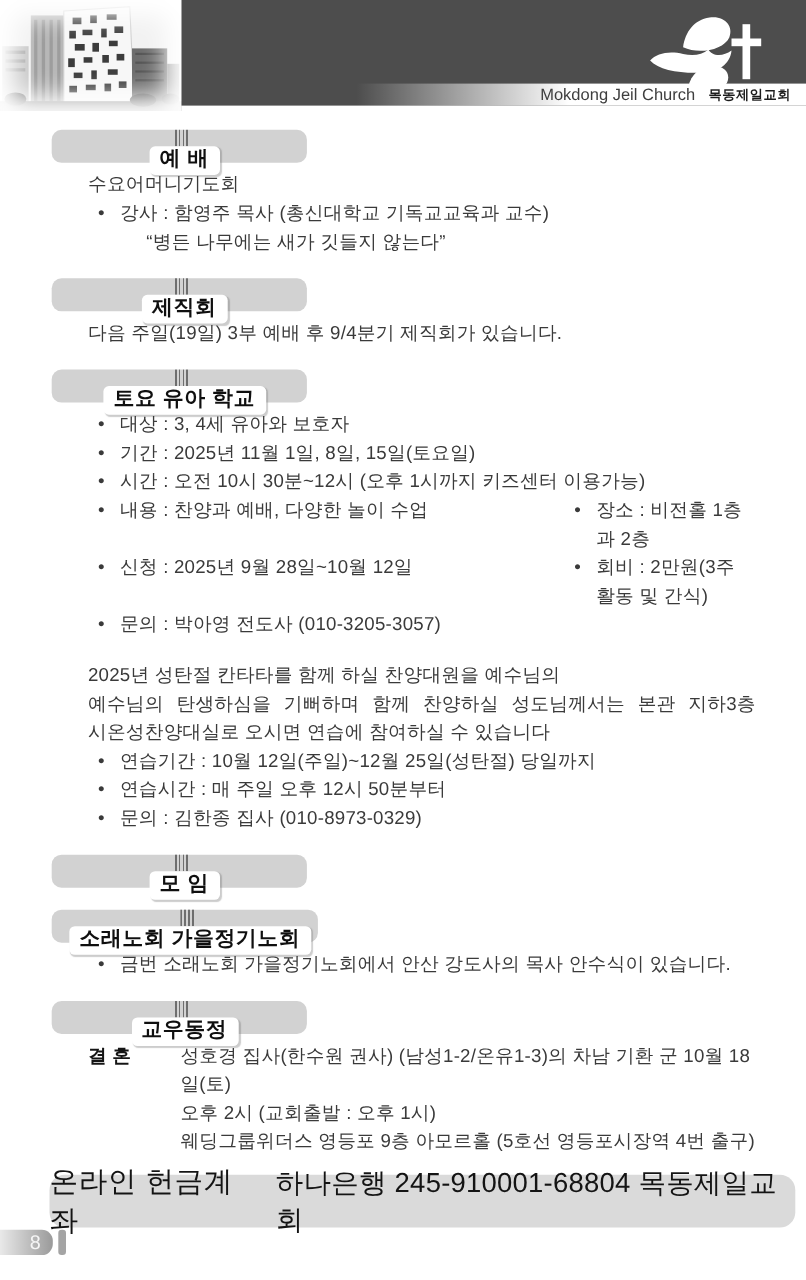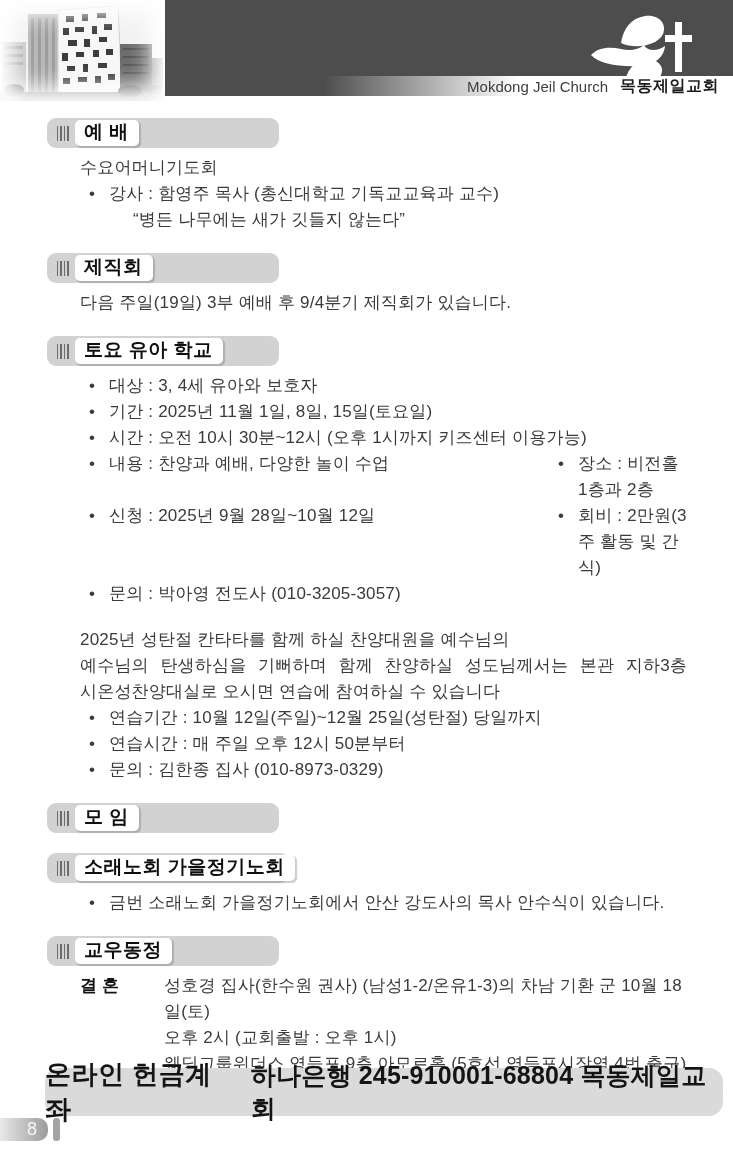--- a/index.html
+++ b/index.html
@@ -13,62 +13,63 @@
   .photo-wrap svg { display:block; }
   .photo-vignette { position:absolute; inset:0; box-shadow: inset 0 0 22px 14px #ffffff; }
 
   .topbar { position:absolute; left:165px; top:0; width:568px; height:96px; background:#4d4d4d; }
   .topbar-strip {
     position:absolute; left:0; right:0; bottom:0; height:20px;
     background:linear-gradient(to right, rgba(255,255,255,0) 0%, rgba(255,255,255,0) 28%, #ffffff 62%);
     display:flex; align-items:center; justify-content:flex-end; padding-right:14px; box-sizing:border-box;
   }
   .church-en { color:#3e3e3e; font-size:15px; }
-  .church-ko { color:#1c1c1c; font-size:16px; font-weight:bold; margin-left:12px; letter-spacing:0.5px; }
+  .church-ko { color:#1c1c1c; font-size:12px; font-weight:bold; margin-left:12px; letter-spacing:0.5px; }
   .logo { position:absolute; right:38px; top:8px; }
 
   
   .content { position:absolute; left:47px; top:118px; width:640px; }
   .section { margin-bottom:20px; }
 
   .sec-header {
     width:232px; height:30px; background:#d2d2d2; border-radius:9px;
     display:flex; align-items:center; padding-left:10px; box-sizing:border-box;
     margin-bottom:7px;
+    flex-direction:column;
   }
   .sec-header.w255 { width:255px; }
   .sec-header.w242 { width:242px; }
   .stripes {
     width:13px; height:15px; margin-right:5px; flex:0 0 auto;
     background:repeating-linear-gradient(to right, #6e6e6e 0 1.5px, rgba(0,0,0,0) 1.5px 3.5px);
   }
   .sec-title {
     background:#ffffff; border-radius:5px; padding:0 10px 2px 9px;
     font-weight:bold; font-size:19px; line-height:24px; color:#0f0f0f;
     letter-spacing:0.5px; box-shadow:1.5px 1.5px 1px rgba(110,110,110,0.35);
     white-space:nowrap;
   }
 
   .line { font-size:17px; color:#3a3a3a; line-height:26px; letter-spacing:0.2px;margin-left:33px; }
   .just { text-align:justify; text-align-last:justify; }
   .quote { padding-left:53px; }
   .b { display:flex; }
   .b::before { content:"\2022"; width:20px; padding-left:9px; box-sizing:content-box; flex:0 0 auto; color:#3a3a3a; }
-  .row2 { display:flex;gap:36px; }
+  .row2 { display:flex; }
   .row2 .colL { width:400px; flex:0 0 auto; }
 
   .couple-row { display:flex; }
   .couple-label { font-weight:bold; color:#141414; width:51px; flex:0 0 auto; white-space:pre; }
 
   
   .banner {
     position:absolute; left:45px; top:1068px; width:678px; height:48px;
     background:#dadada; border-radius:14px;
     display:flex; align-items:center; justify-content:center;
-    color:#141414; font-weight:bold;
+    color:#141414; font-weight:normal;
   }
   .banner-label { font-size:26px; letter-spacing:0.5px; }
   .banner-account { font-size:25px; margin-left:16px; letter-spacing:0.2px; }
 
   
   .page-num {
     position:absolute; left:0; top:1118px; width:48px; height:23px;
     background:linear-gradient(to right, #e9e9e9, #9a9a9a);
     border-radius:0 10px 10px 0;
     color:#f5f5f5; font-size:18px; line-height:23px; text-align:right; padding-right:11px; box-sizing:border-box;

